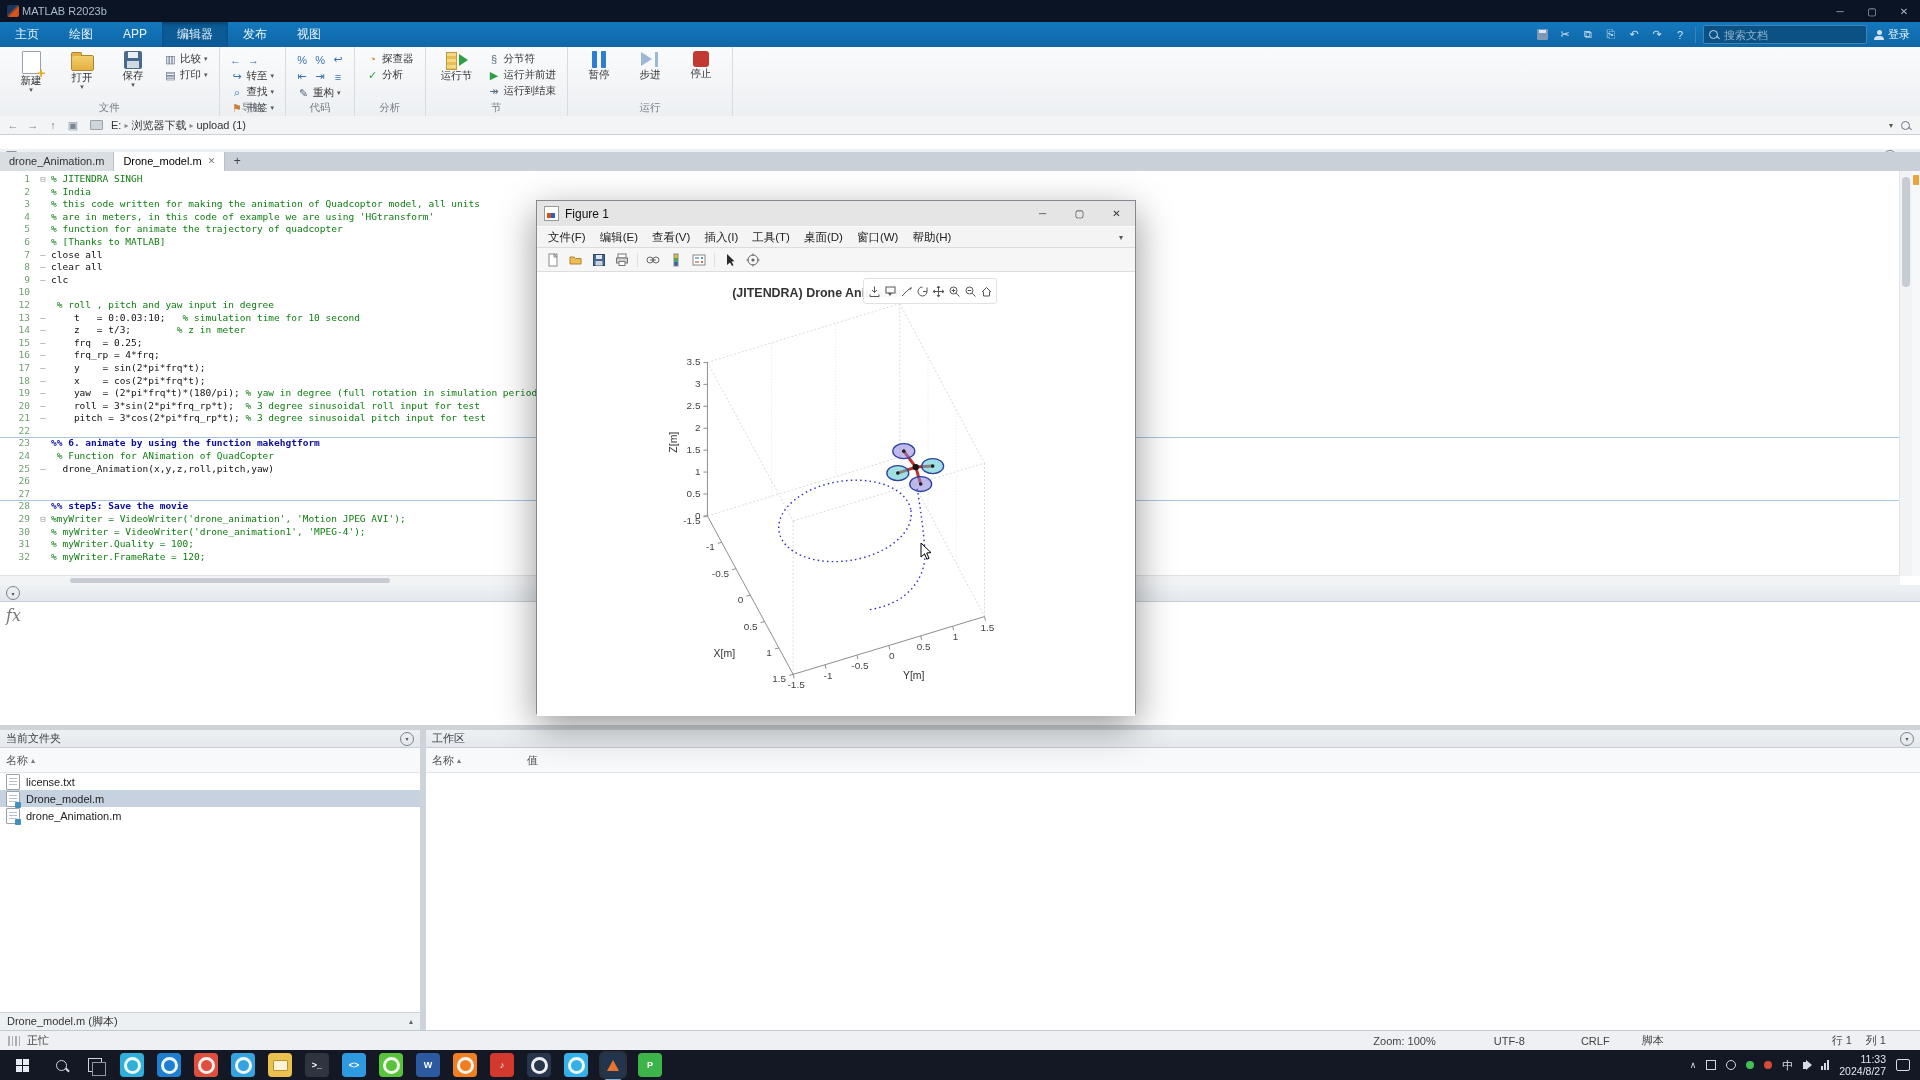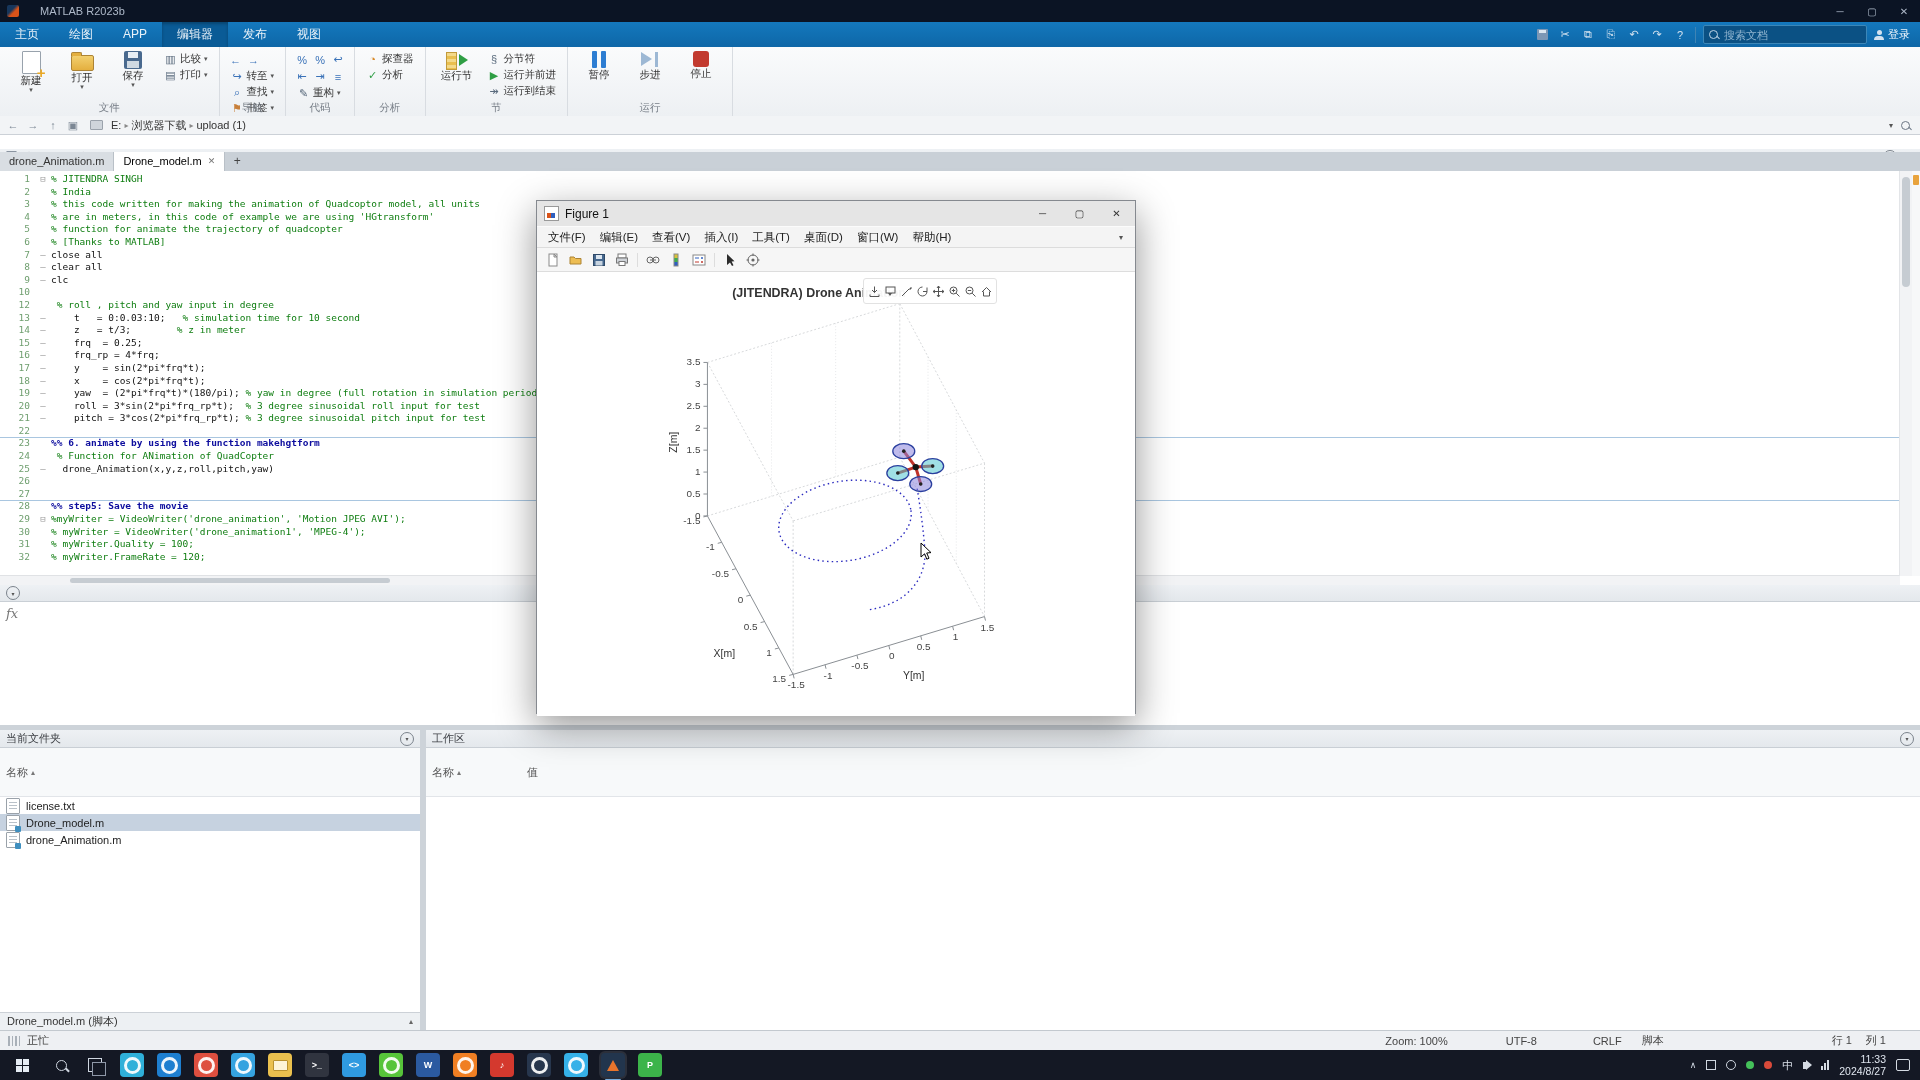--- a/index.html
+++ b/index.html
@@ -3,21 +3,21 @@
 <meta charset="utf-8">
 <style>
   html,body{margin:0;padding:0;background:#222;}
   #root{position:relative;width:1920px;height:1080px;overflow:hidden;background:#fff;
         font-family:"Liberation Sans",sans-serif;-webkit-font-smoothing:antialiased;}
   
   #titlebar{position:absolute;left:0;top:0;width:1920px;height:22px;background:#0b1424;color:#c9d3e2;
             display:flex;align-items:center;font-size:11px;}
   .tb-icon{width:12px;height:12px;margin-left:7px;border-radius:2px;
            background:linear-gradient(135deg,#16365c 40%,#d95319 60%);}
-  .tb-title{margin-left:21px;color:#aeb9c9;}
+  .tb-title{margin-left:3px;color:#aeb9c9;}
   .tb-controls{margin-left:auto;display:flex;height:22px;}
   .tb-btn{width:32px;height:22px;display:flex;align-items:center;justify-content:center;color:#aeb9c9;font-size:10px;}
   
   #tabrow{position:absolute;left:0;top:22px;width:1920px;height:25px;background:linear-gradient(#1478bd,#0e67a7);
           display:flex;align-items:stretch;color:#e9f2f9;font-size:12px;}
   .rtab{padding:0 15px;line-height:25px;cursor:default;}
   .rtab.active{background:#0a5b96;box-shadow:inset 0 2px 3px rgba(0,0,0,.25);}
   .tr-right{margin-left:auto;display:flex;align-items:center;gap:7px;padding-right:10px;}
   .qi{width:16px;height:16px;display:flex;align-items:center;justify-content:center;color:#d3e2ef;font-size:11px;}
   .qi-save{width:11px;height:11px;background:#7d97b5;border-radius:1px;position:relative;}
@@ -103,48 +103,48 @@
   .ct .c{color:#0e7d10;} .ct .s{color:#0d0d9e;font-weight:bold;} .ct .k{color:#111;}
   #hscroll{position:absolute;left:0;bottom:0;right:20px;height:9px;background:#f2f3f5;border-top:1px solid #e0e2e5;}
   #hthumb{position:absolute;left:70px;top:2px;width:320px;height:5px;background:#c6ccd2;border-radius:3px;}
   #vscroll{position:absolute;right:8px;top:0;bottom:9px;width:12px;background:#f2f3f5;border-left:1px solid #e3e5e8;}
   #vthumb{position:absolute;left:2px;top:6px;width:8px;height:110px;background:#c6ccd2;border-radius:4px;}
   #indcol{position:absolute;right:0;top:0;bottom:9px;width:8px;background:#f7f8f9;}
   #indwarn{position:absolute;right:1px;top:4px;width:6px;height:10px;background:#e8a33d;border-radius:1px;}
   
   #cmdheader{position:absolute;left:0;top:585px;width:1920px;box-sizing:border-box;}
   #cmdbody{position:absolute;left:0;top:602px;width:1920px;height:123px;background:#fff;}
-  .fx{position:absolute;left:6px;top:4px;font-family:"DejaVu Serif",serif;font-style:italic;font-size:13px;color:#777;}
+  .fx{position:absolute;left:6px;top:4px;font-family:"DejaVu Serif",serif;font-style:italic;font-size:16px;color:#777;}
   #hsplit{position:absolute;left:0;top:725px;width:1920px;height:5px;background:#cdd3d9;}
   
   #cfolder{position:absolute;left:0;top:730px;width:420px;height:300px;background:#fff;}
   #vsplit{position:absolute;left:420px;top:730px;width:6px;height:300px;background:#cdd3d9;}
   #workspace{position:absolute;left:426px;top:730px;right:0;height:300px;background:#fff;}
   .colhead{height:16px;background:#f7f9fa;border-bottom:1px solid #e2e5e9;display:flex;align-items:center;
-           font-size:11px;color:#555;padding:16px 6px;}
+           font-size:11px;color:#555;padding:4px 6px;}
   .sort{font-size:8px;color:#777;margin-left:3px;}
   .wscol{width:95px;display:flex;align-items:center;}
   .frow{height:17px;display:flex;align-items:center;gap:6px;padding:0 6px;font-size:11px;color:#222;}
   .frow.selected{background:#c6d2e0;}
   .fi{width:12px;height:14px;background:#fff;border:1px solid #9aa2aa;border-radius:1px;position:relative;flex:none;}
   .fi::before{content:"";position:absolute;left:2px;top:3px;right:2px;height:1px;background:#b9c1c9;box-shadow:0 3px 0 #b9c1c9,0 6px 0 #b9c1c9;}
   .fi-m::after{content:"";position:absolute;right:-2px;bottom:-2px;width:6px;height:6px;background:#3f8fbf;border-radius:1px;}
   #cfdetails{position:absolute;left:0;bottom:0;width:420px;height:18px;background:#edf0f3;border-top:1px solid #ccd1d7;
              display:flex;align-items:center;font-size:11px;color:#333;padding:0 7px;box-sizing:border-box;}
   #cfdetails .chev{margin-left:auto;font-size:8px;color:#666;}
   
   #statusbar{position:absolute;left:0;top:1030px;width:1920px;height:20px;background:#eef0f3;border-top:1px solid #c3c9cf;
              display:flex;align-items:center;font-size:11px;color:#444;padding:0 8px;box-sizing:border-box;}
   .sb-grip{display:flex;gap:2px;margin-right:7px;}
   .sb-grip span{width:1.5px;height:10px;background:#a9b0b8;}
   .sb-right{margin-left:auto;display:flex;align-items:center;padding-right:26px;}
   .sb-item{white-space:nowrap;}
   .sb-item:nth-child(2){margin-left:58px;}
   .sb-item:nth-child(3){margin-left:56px;}
-  .sb-item:nth-child(4){margin-left:20px;}
+  .sb-item:nth-child(4){margin-left:32px;}
   .sb-item:nth-child(5){margin-left:168px;}
   .sb-item:nth-child(6){margin-left:14px;}
   
   #taskbar{position:absolute;left:0;top:1050px;width:1920px;height:30px;background:#141824;display:flex;align-items:center;color:#dfe5ee;}
   .tstart{width:44px;display:flex;justify-content:center;}
   .winlogo{display:grid;grid-template-columns:6px 6px;grid-template-rows:6px 6px;gap:1px;}
   .winlogo span{background:#e6ecf4;}
   .ticon{width:34px;display:flex;justify-content:center;align-items:center;}
   .smag{width:9px;height:9px;border:1.6px solid #cfd6e0;border-radius:50%;position:relative;}
   .smag::after{content:"";position:absolute;left:8px;top:8px;width:5px;height:1.6px;background:#cfd6e0;transform:rotate(45deg);}

